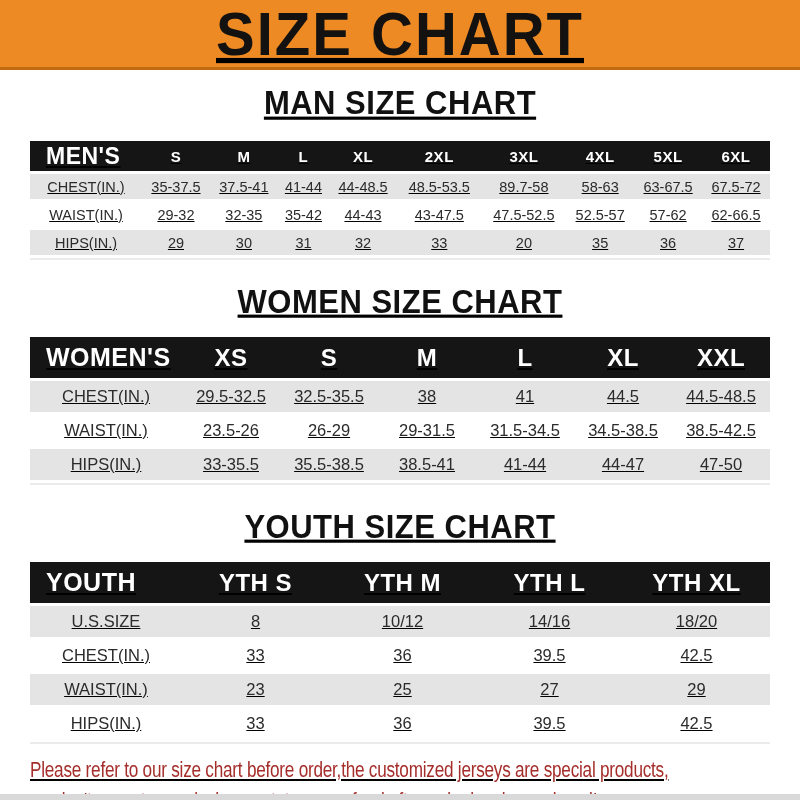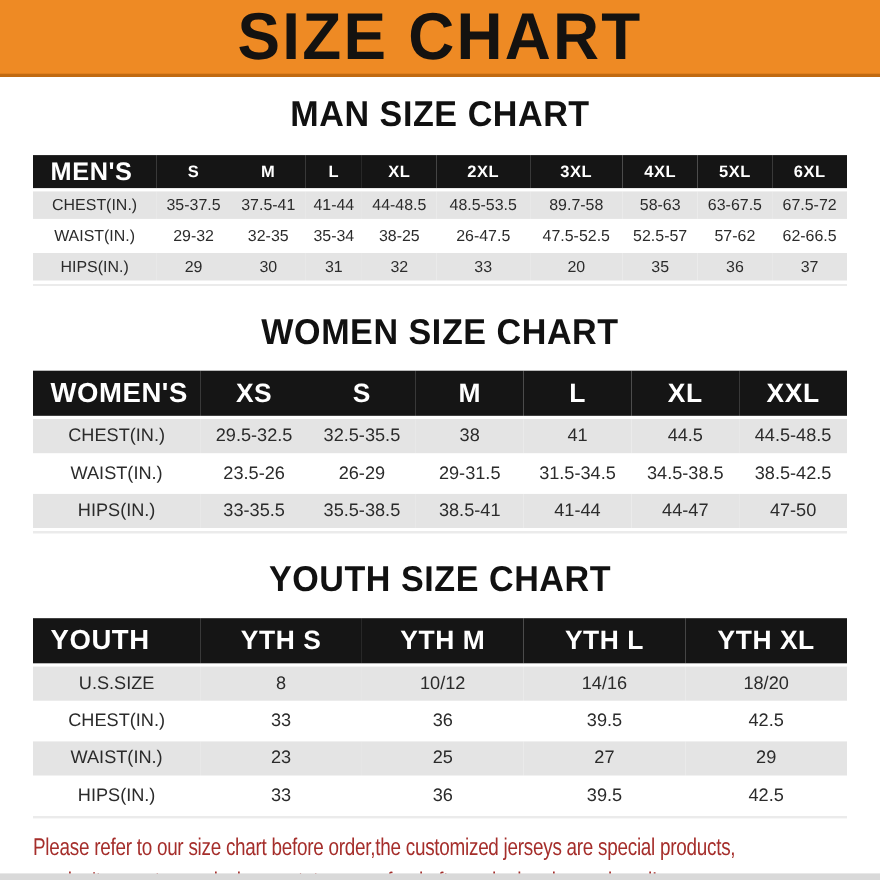--- a/index.html
+++ b/index.html
@@ -15,21 +15,21 @@
     --disclaimer-text: #a52e2b;
     --strip-bg: #d9d9d9;
   }
   * { margin: 0; padding: 0; box-sizing: border-box; }
   html, body {
     width: 800px; height: 800px;
     background: #ffffff;
     overflow: hidden;
     font-family: "Liberation Sans", "DejaVu Sans", sans-serif;
   }
-  .page { width: 800px; height: 800px; position: relative; background: #fff; }
+  .page { width: 800px; height: 800px; position: relative; background: #fff; text-decoration: underline; }
 
   
   .banner {
     width: 800px; height: 70px;
     background: var(--banner-bg);
     border-bottom: 3px solid var(--banner-edge);
     display: flex; align-items: center; justify-content: center;
   }
   .banner-title {
     font-size: 58px; font-weight: 700; letter-spacing: 2px;
@@ -159,23 +159,23 @@
               <td>48.5-53.5</td>
               <td>89.7-58</td>
               <td>58-63</td>
               <td>63-67.5</td>
               <td>67.5-72</td>
             </tr>
             <tr>
               <td>WAIST(IN.)</td>
               <td>29-32</td>
               <td>32-35</td>
-              <td>35-34</td>
-              <td>38-25</td>
-              <td>26-47.5</td>
+              <td>35-42</td>
+              <td>44-43</td>
+              <td>43-47.5</td>
               <td>47.5-52.5</td>
               <td>52.5-57</td>
               <td>57-62</td>
               <td>62-66.5</td>
             </tr>
             <tr>
               <td>HIPS(IN.)</td>
               <td>29</td>
               <td>30</td>
               <td>31</td>

